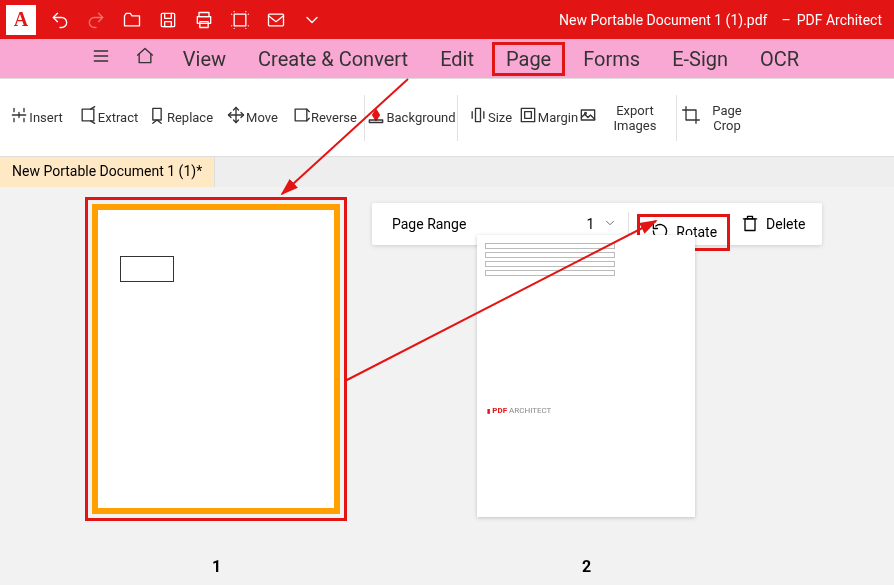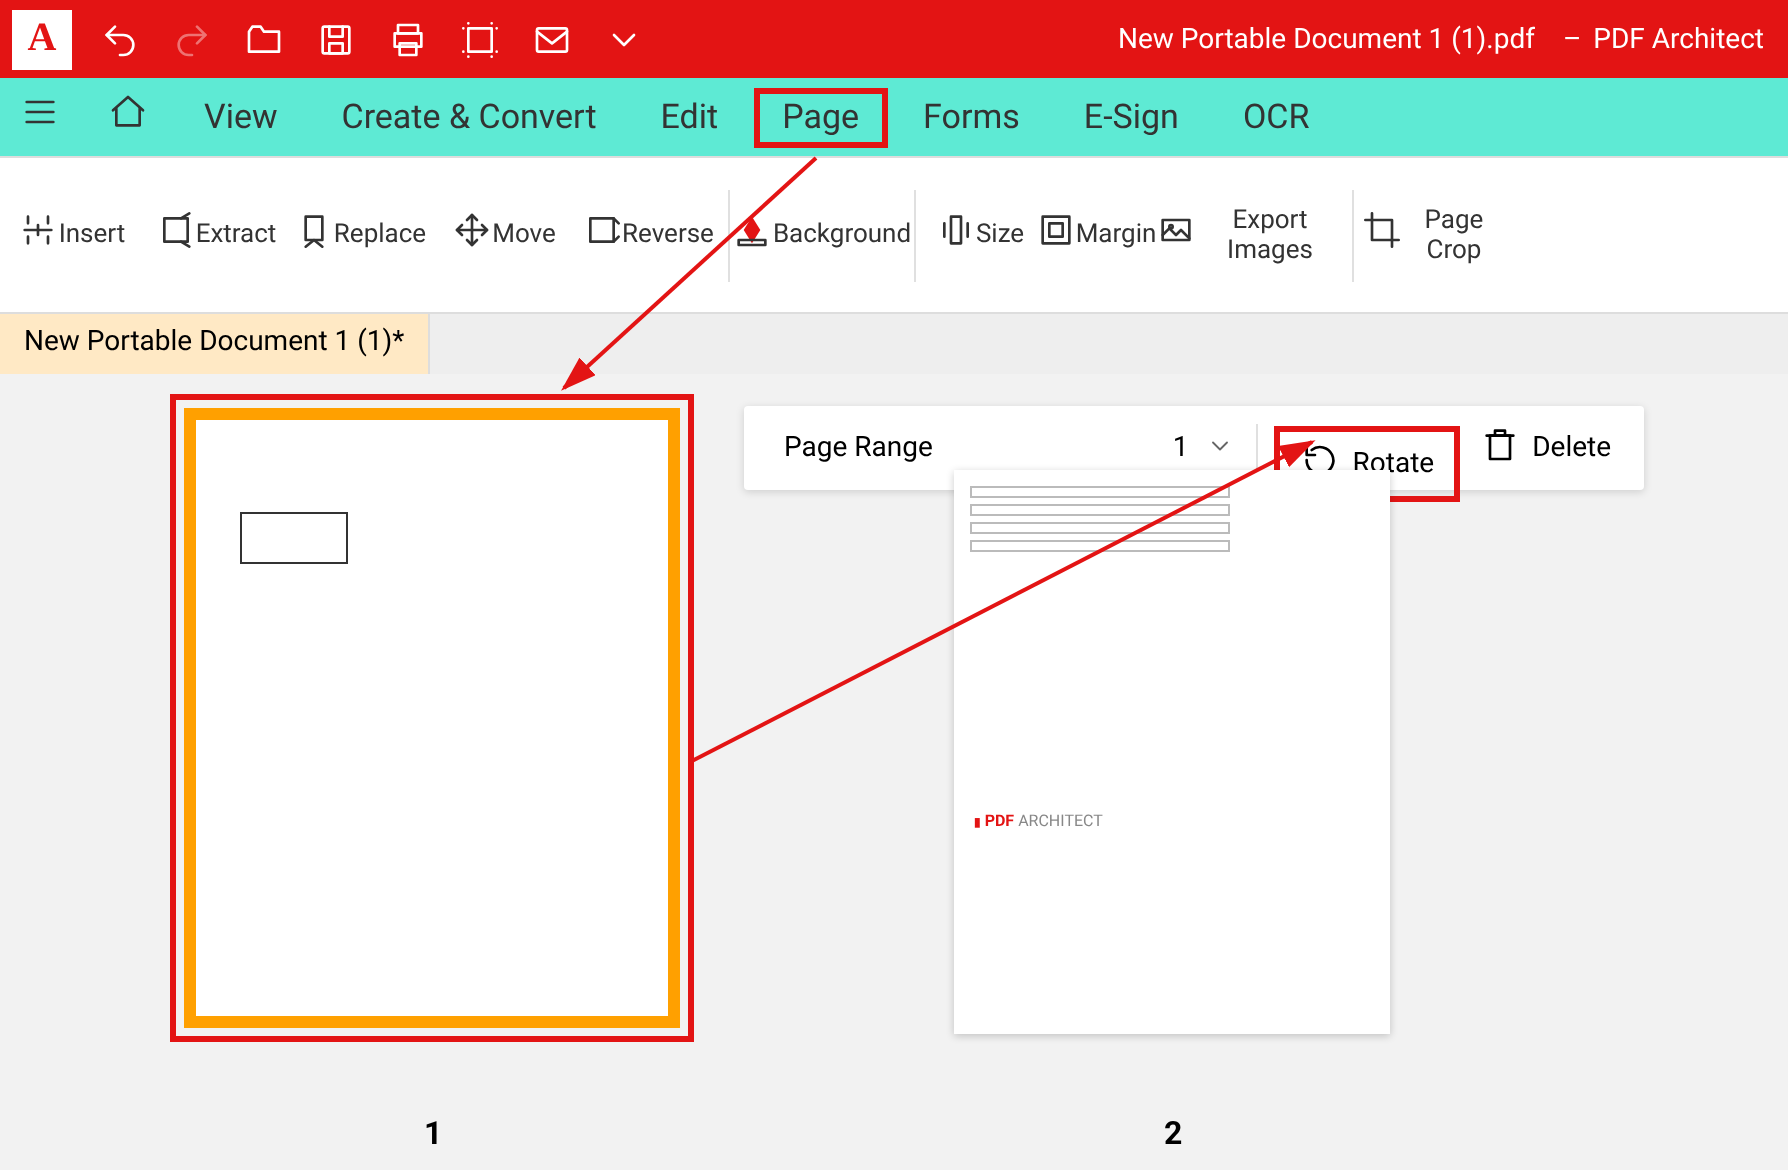--- a/index.html
+++ b/index.html
@@ -8,21 +8,21 @@
   
   .titlebar { height: 39px; background: #e31414; display: flex; align-items: center; color: #fff; font-size: 14px; }
   .titlebar .logo-square { width: 30px; height: 30px; background: #fff; margin: 4px 6px; display: flex; align-items: center; justify-content: center; }
   .titlebar .logo-square span { color: #e31414; font-weight: 700; font-size: 20px; font-family: Georgia, serif; }
   .titlebar .tb-btn { width: 36px; display: flex; justify-content: center; align-items: center; height: 100%; cursor: pointer; }
   .titlebar .tb-spacer { flex: 1; }
   .titlebar .doc-title { font-size: 14px; padding-right: 8px; }
   .titlebar .app-name { font-size: 14px; padding-right: 12px; }
 
   
-  .menubar { height: 40px; background: #5eead4; border-bottom: 1px solid #ddd; display: flex; align-items: center; gap: 4px; font-size: 17px; color: #333; }
+  .menubar { height: 40px; background: #f9a8d4; border-bottom: 1px solid #ddd; display: flex; align-items: center; gap: 4px; font-size: 20px; color: #333; justify-content: center; }
   .menubar .mb-item { padding: 8px 14px; cursor: pointer; }
   .menubar .hamburger, .menubar .home-icon { width: 40px; text-align: center; padding: 8px 0; cursor: pointer; }
   .menubar .page-highlight { border: 3px solid #e31414; padding: 2px 11px; }
 
   
   .ribbon { height: 78px; background: #fff; border-bottom: 1px solid #ddd; display: flex; align-items: center; }
   .rb-item { width: 72px; text-align: center; cursor: pointer; display: flex; flex-direction: row; align-items: center; justify-content: center; height: 100%; font-size: 13px; color: #333; }
   .rb-item .ico { height: 26px; display: flex; align-items: center; justify-content: center; font-size: 20px; margin-bottom: 6px; }
   .rb-sep { width: 1px; height: 46px; background: #e0e0e0; margin: 0 4px; }
 

